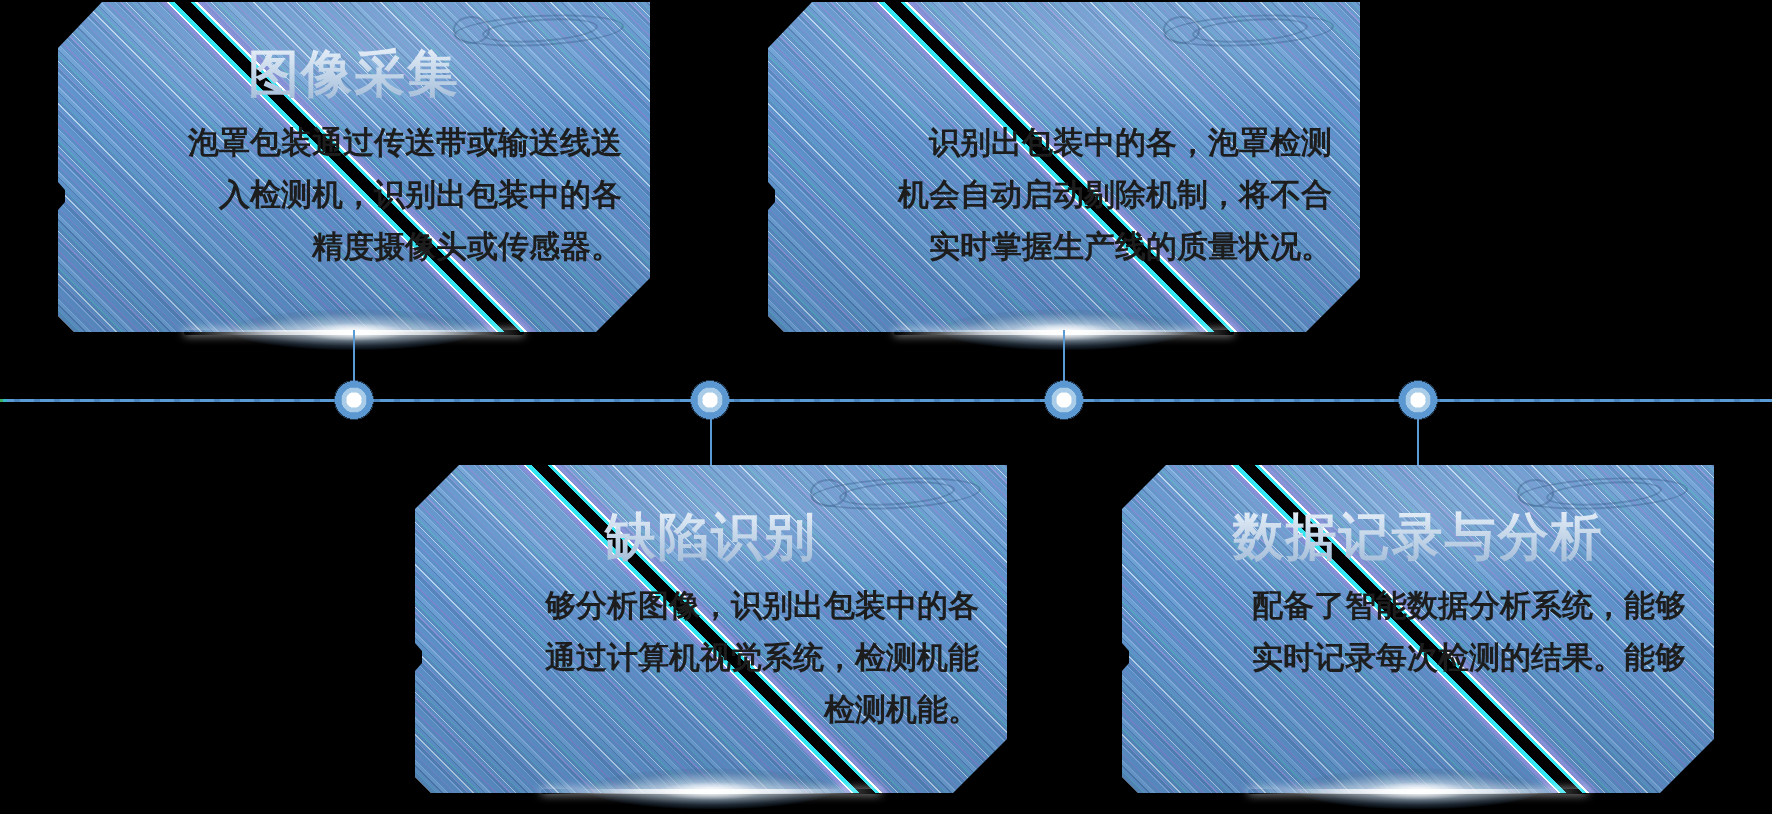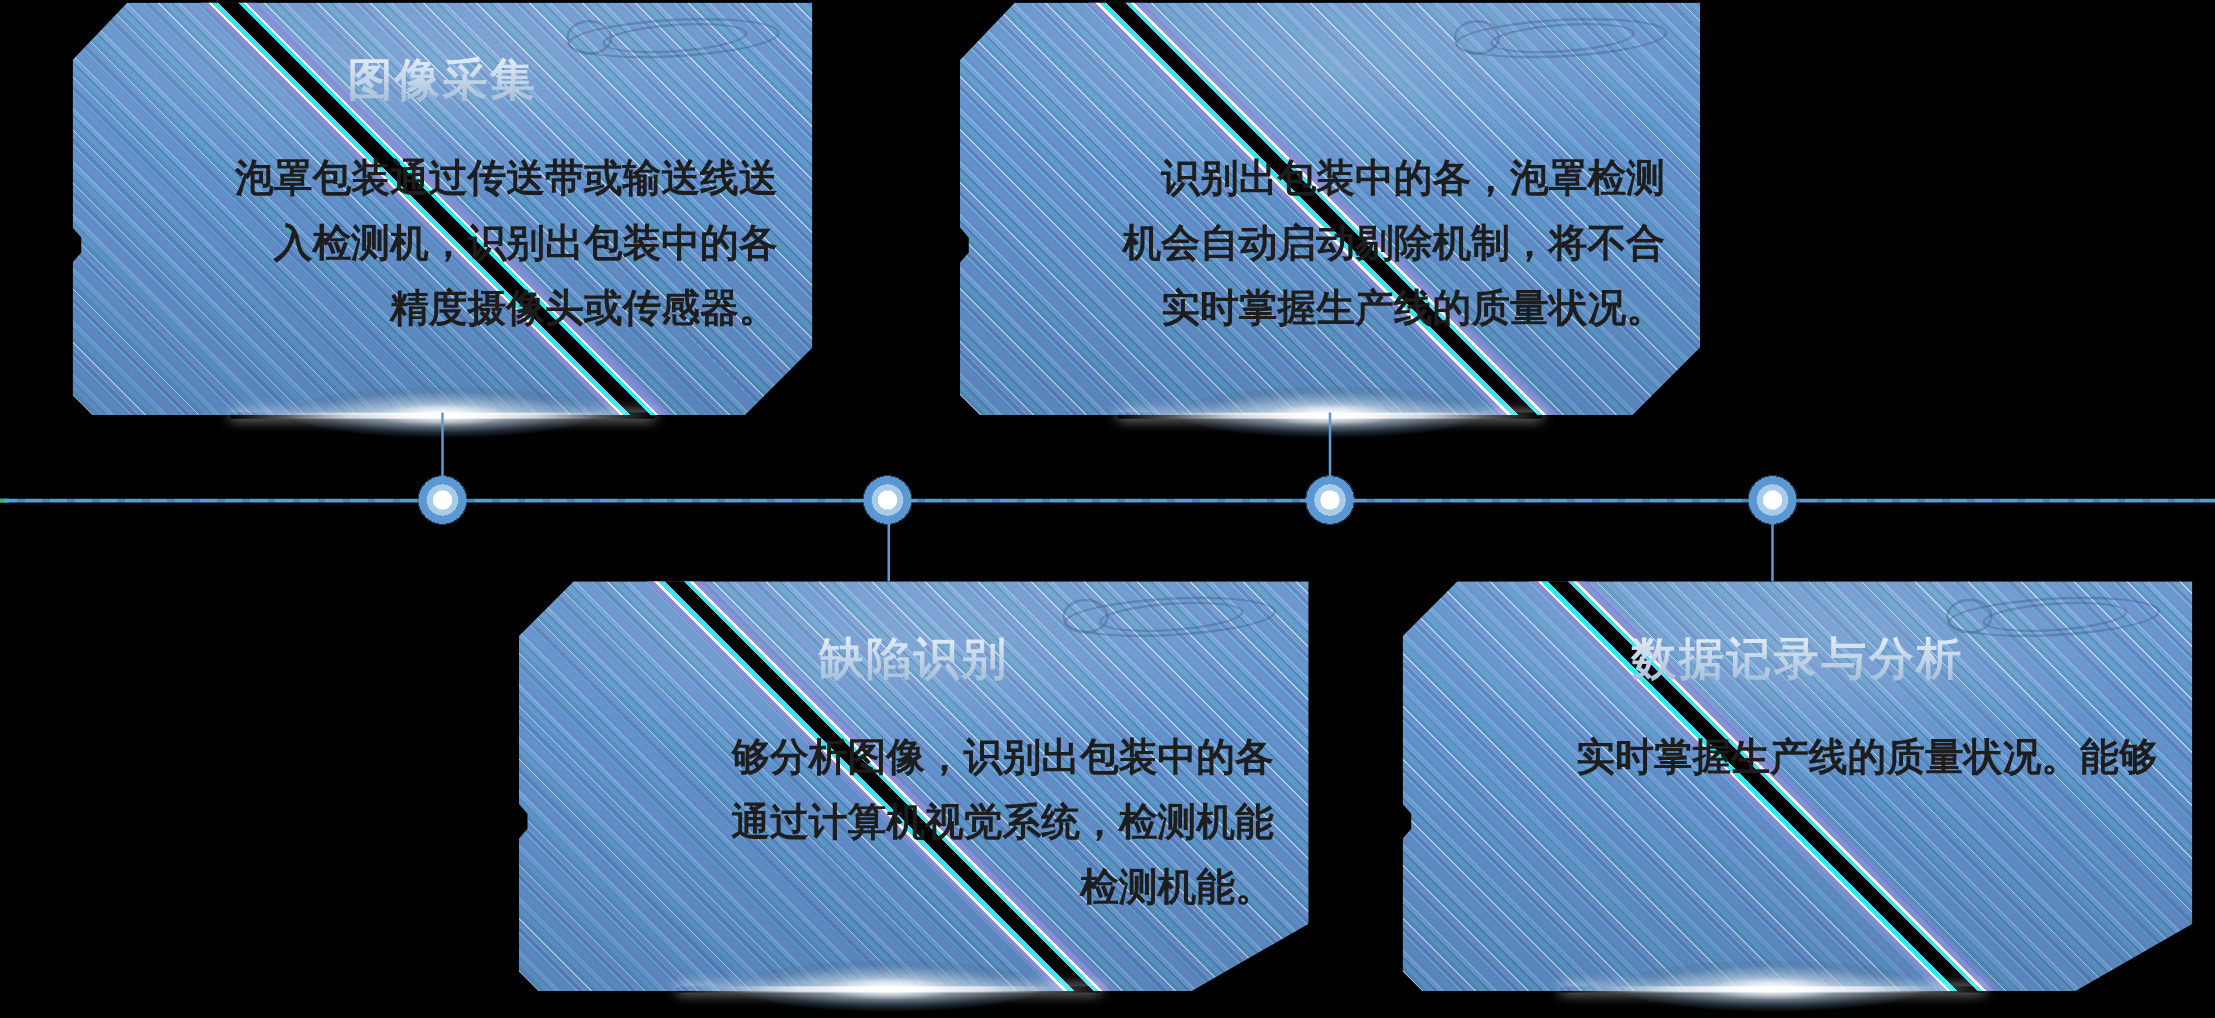--- a/index.html
+++ b/index.html
@@ -33,21 +33,20 @@
   }
   .box.top {
     top:2px; height:330px;
     clip-path: polygon(44px 0, 100% 0, 100% 276px, 538px 100%, 16px 100%,
                        0 314px, 0 208px, 7px 200px, 7px 188px, 0 180px, 0 46px);
   }
   .box.bottom {
     top:465px; height:328px;
     clip-path: polygon(44px 0, 100% 0, 100% 274px, 538px 100%, 16px 100%,
                        0 312px, 0 206px, 7px 198px, 7px 186px, 0 178px, 0 44px);
-    padding-left: 40px;
   }
   .box1 { left:58px; }
   .box2 { left:415px; }
   .box3 { left:768px; }
   .box4 { left:1122px; }
 
   
   .band {
     position:absolute; left:272px; top:-286px; width:34px; height:900px;
     transform:rotate(-45deg);
@@ -65,21 +64,21 @@
 
   
   .swirl { position:absolute; top:10px; right:26px; width:175px; height:36px; opacity:.55; }
   .swirl i { position:absolute; display:block; border:2px solid rgba(42,74,116,0.55); border-radius:50%; }
   .swirl .s1 { right:0; top:3px; width:166px; height:27px; transform:rotate(-3deg); }
   .swirl .s2 { right:26px; top:7px; width:112px; height:19px; transform:rotate(-4deg); }
   .swirl .s3 { left:4px; top:4px; width:33px; height:24px; }
 
   .title {
     position:absolute; top:38px; left:0; right:0; text-align:center;
-    font-size:36px; font-weight:bold; letter-spacing:2px; color:#cdddee;
+    font-size:51px; font-weight:bold; letter-spacing:2px; color:#cdddee;
   }
   @supports (-webkit-background-clip: text) {
     .title {
       background:linear-gradient(180deg, #edf4fb 0%, #c3d5e8 50%, #9cb6d4 100%);
       -webkit-background-clip:text; -webkit-text-fill-color:transparent;
     }
   }
   .body-text {
     position:absolute; top:115px; left:28px; right:28px; text-align:right;
     font-size:31px; line-height:52px; font-weight:600; color:#1d1d1d;
@@ -184,21 +183,22 @@
 
   <div class="box bottom box4">
     <div class="band"></div>
     <div class="swirl">
       <i class="s1"></i>
         <i class="s2"></i>
         <i class="s3"></i>
     </div>
     <div class="title">数据记录与分析</div>
     <div class="body-text">
-      <div>实时掌握生产线的质量状况。能够</div>
+      <div>配备了智能数据分析系统，能够</div>
+      <div>实时记录每次检测的结果。能够</div>
     </div>
   </div>
 
   <div class="glow glow1">
     <div class="disc"></div>
       <div class="streak"></div>
       <div class="hotspot"></div>
   </div>
   <div class="glow glow2">
     <div class="disc"></div>

